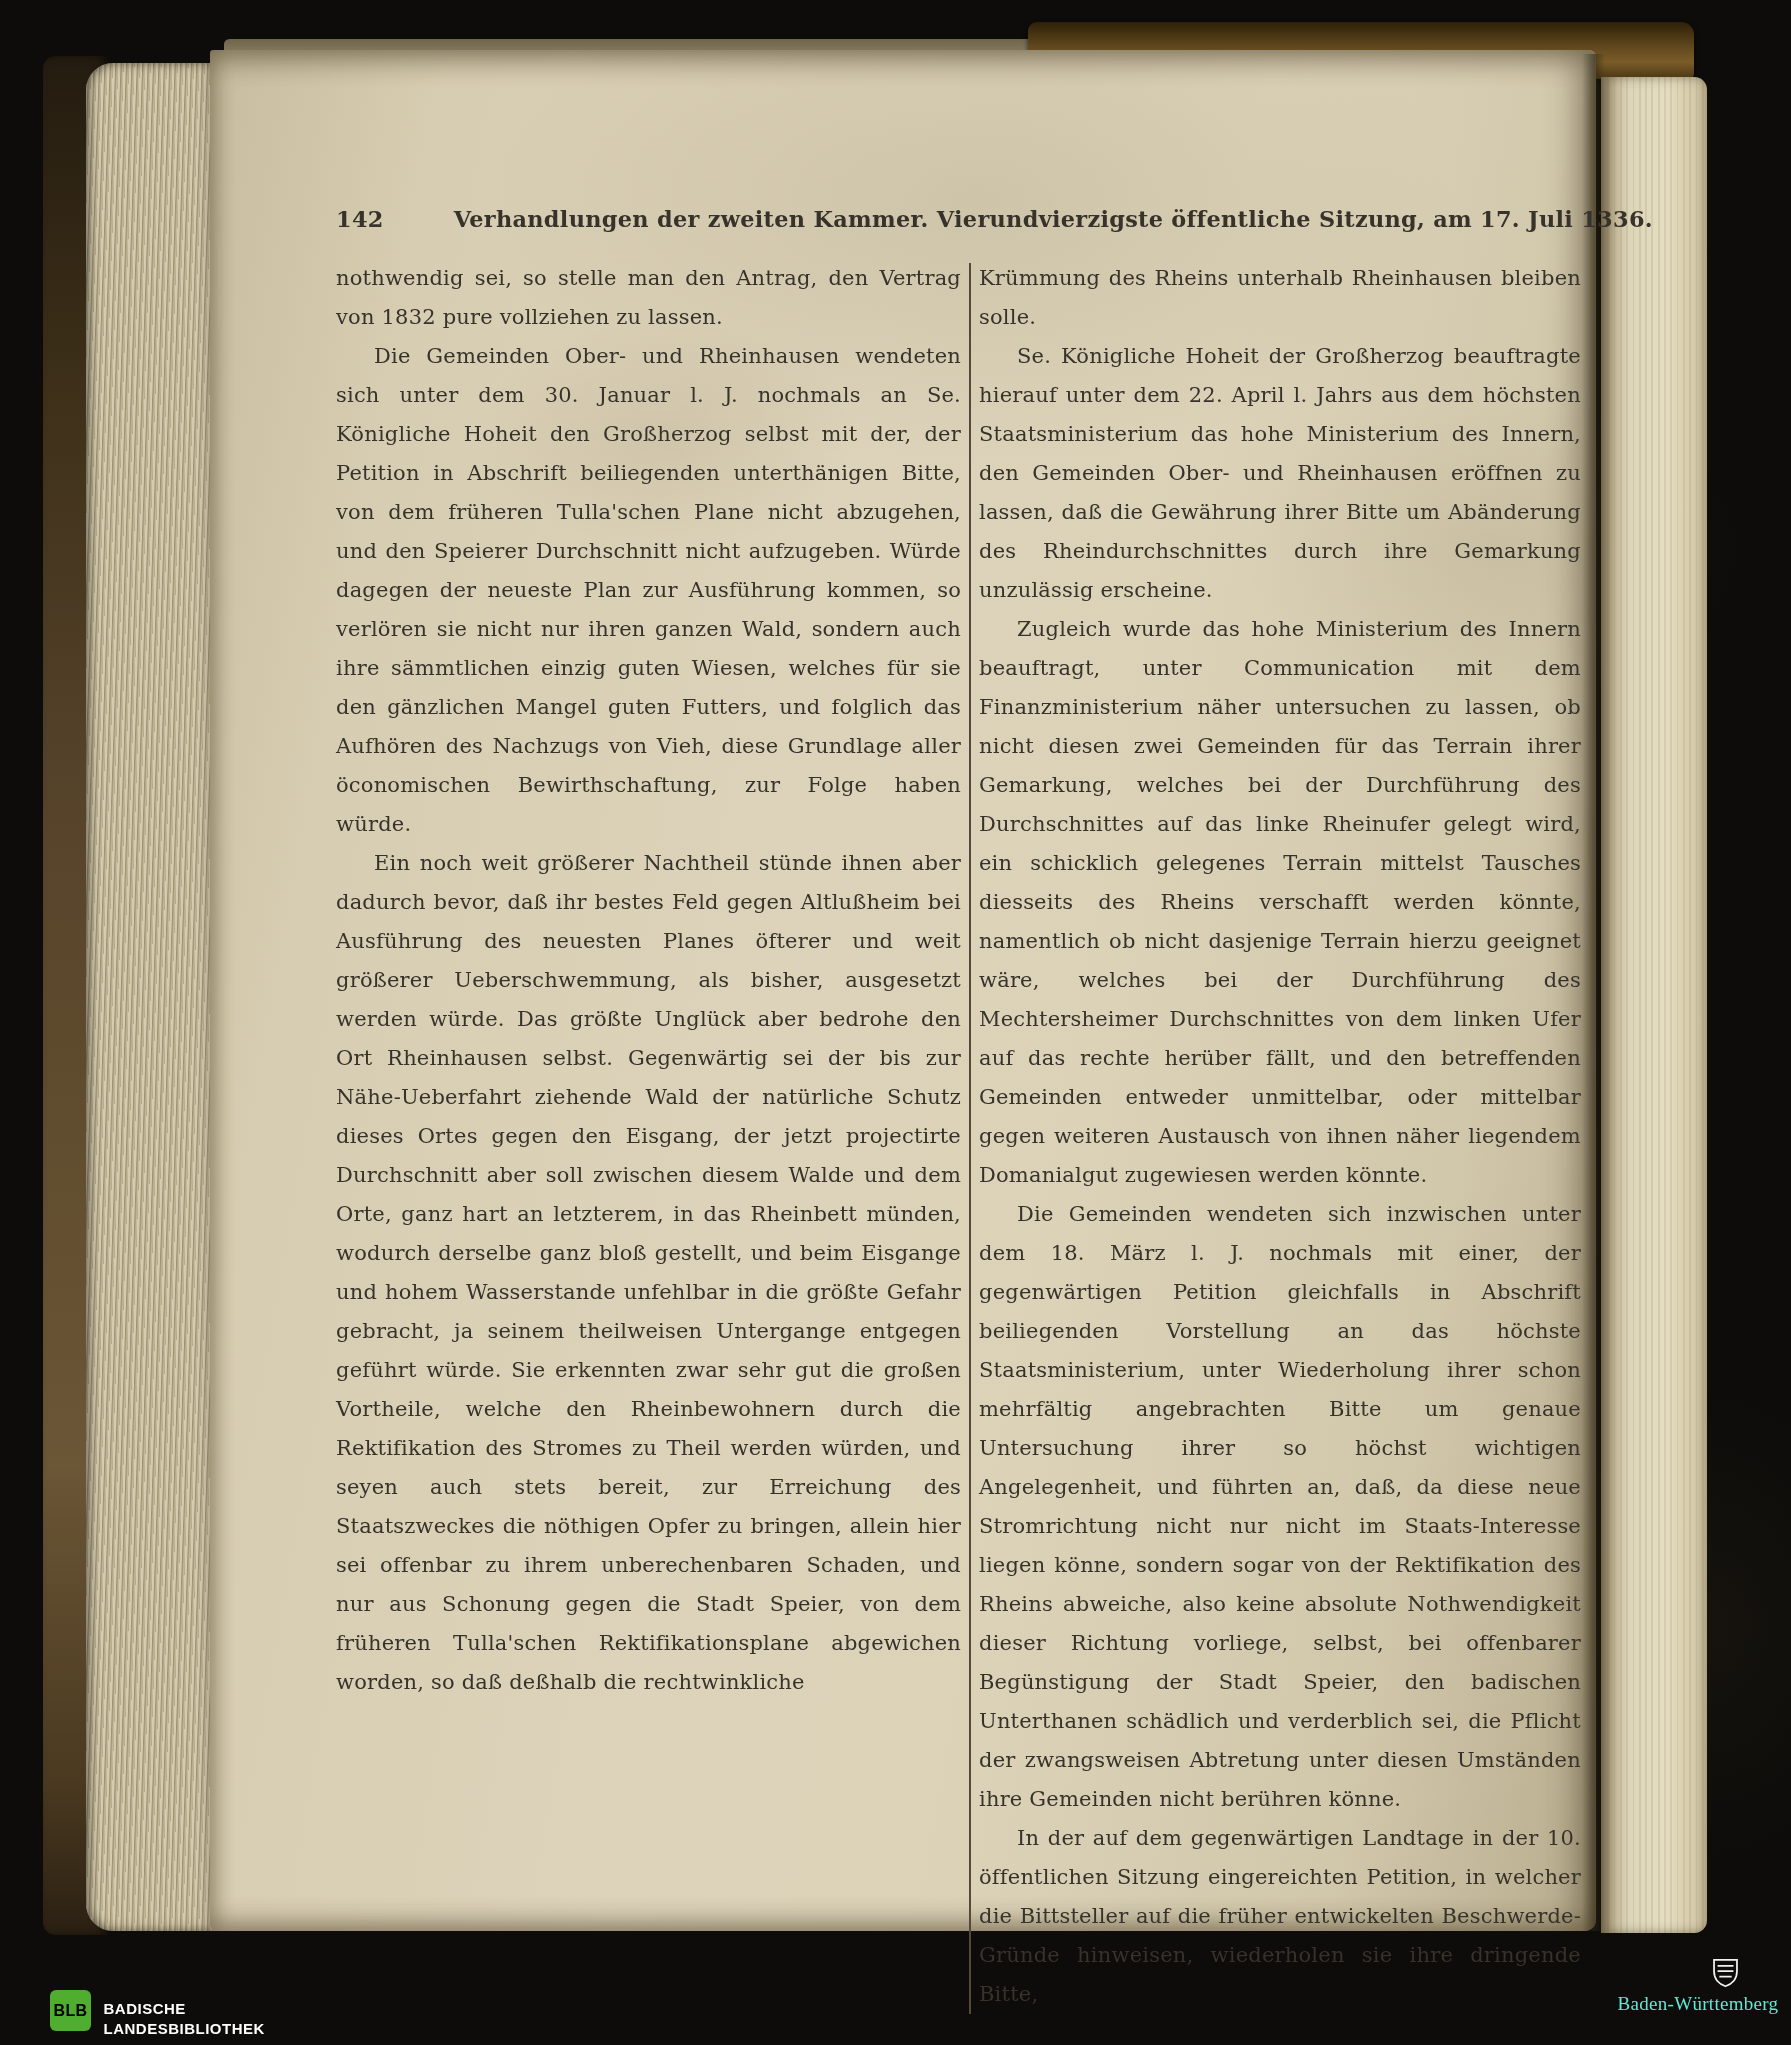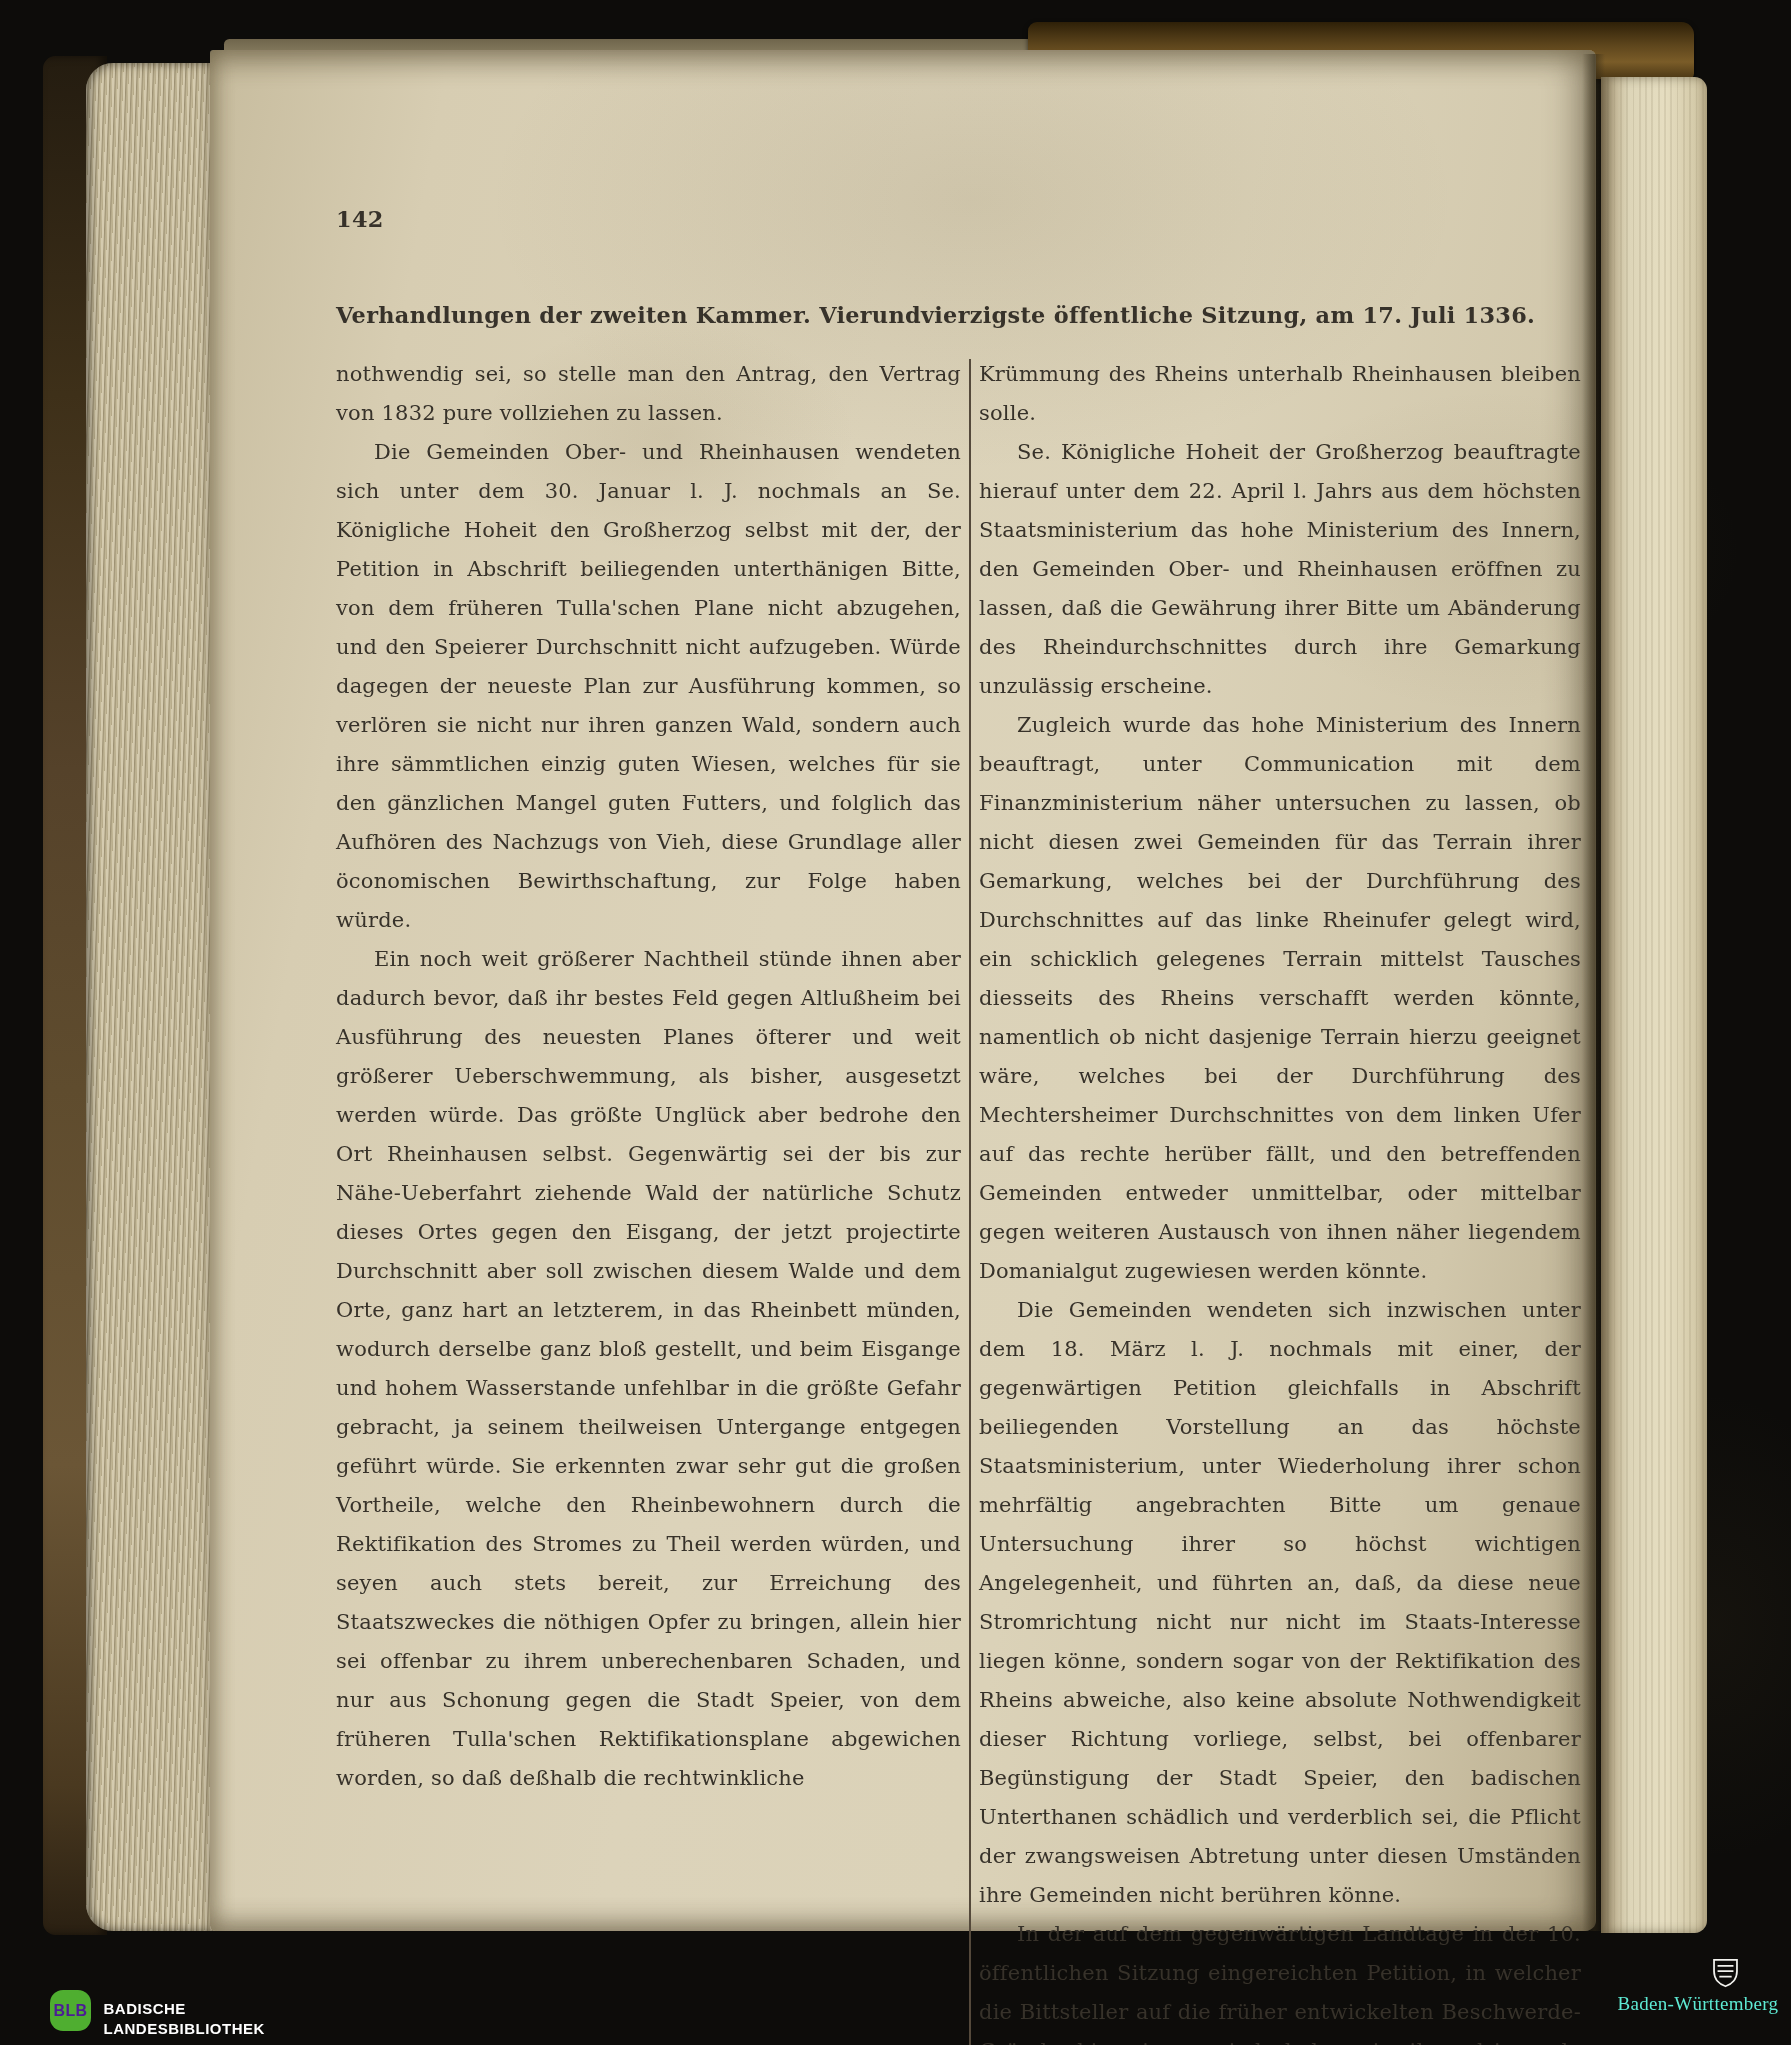--- a/index.html
+++ b/index.html
@@ -62,37 +62,37 @@
   .stain.s3{left:1343px;top:1343px;width:322px;height:466px;background:radial-gradient(closest-side,rgba(96,80,46,.10),rgba(0,0,0,0));}
 
   
   .text-area{
     position:absolute;left:336px;top:206px;width:1245px;
     color:#37322a;
   }
   .page-header{
     display:flex;align-items:baseline;gap:70px;
     font-size:22.4px;font-weight:bold;letter-spacing:0.3px;
-    margin:0 0 27px 0;white-space:nowrap;flex-direction:column;
+    margin:0 0 27px 0;white-space:nowrap;
   }
   .columns{display:flex;justify-content:space-between;align-items:stretch;}
   .col{width:625px;}
   .col.right{width:602px;}
   .col-divider{width:1.8px;background:#54493b;margin:3.6px 5.4px 0 5.4px;}
   .para{
     margin:0;font-size:21px;font-weight:normal;line-height:39px;
     text-align:justify;text-indent:38px;letter-spacing:0.2px;
     -webkit-hyphens:none;hyphens:none;
   }
   .para.noindent{text-indent:0;}
 
   
   .blb{position:absolute;left:50px;top:1983px;display:flex;align-items:center;gap:12.5px;}
   .blb-box{
-    width:41px;height:41px;background:#4fae30;color:#4c1d95;border-radius:13px;
+    width:41px;height:41px;background:#4fae30;color:#000000;border-radius:6px;
     font-family:"Liberation Sans", sans-serif;font-weight:bold;font-size:16px;
     display:flex;align-items:center;justify-content:center;letter-spacing:0.4px;
   }
   .blb-text{
     color:#ffffff;font-family:"Liberation Sans", sans-serif;font-weight:bold;
     font-size:15px;line-height:1.3;letter-spacing:0.5px;text-transform:uppercase;margin-top:16px;
   }
   .bw{
     position:absolute;right:9px;top:1958px;
     display:flex;flex-direction:column;align-items:flex-end;gap:5.4px;padding-right:3.6px;

